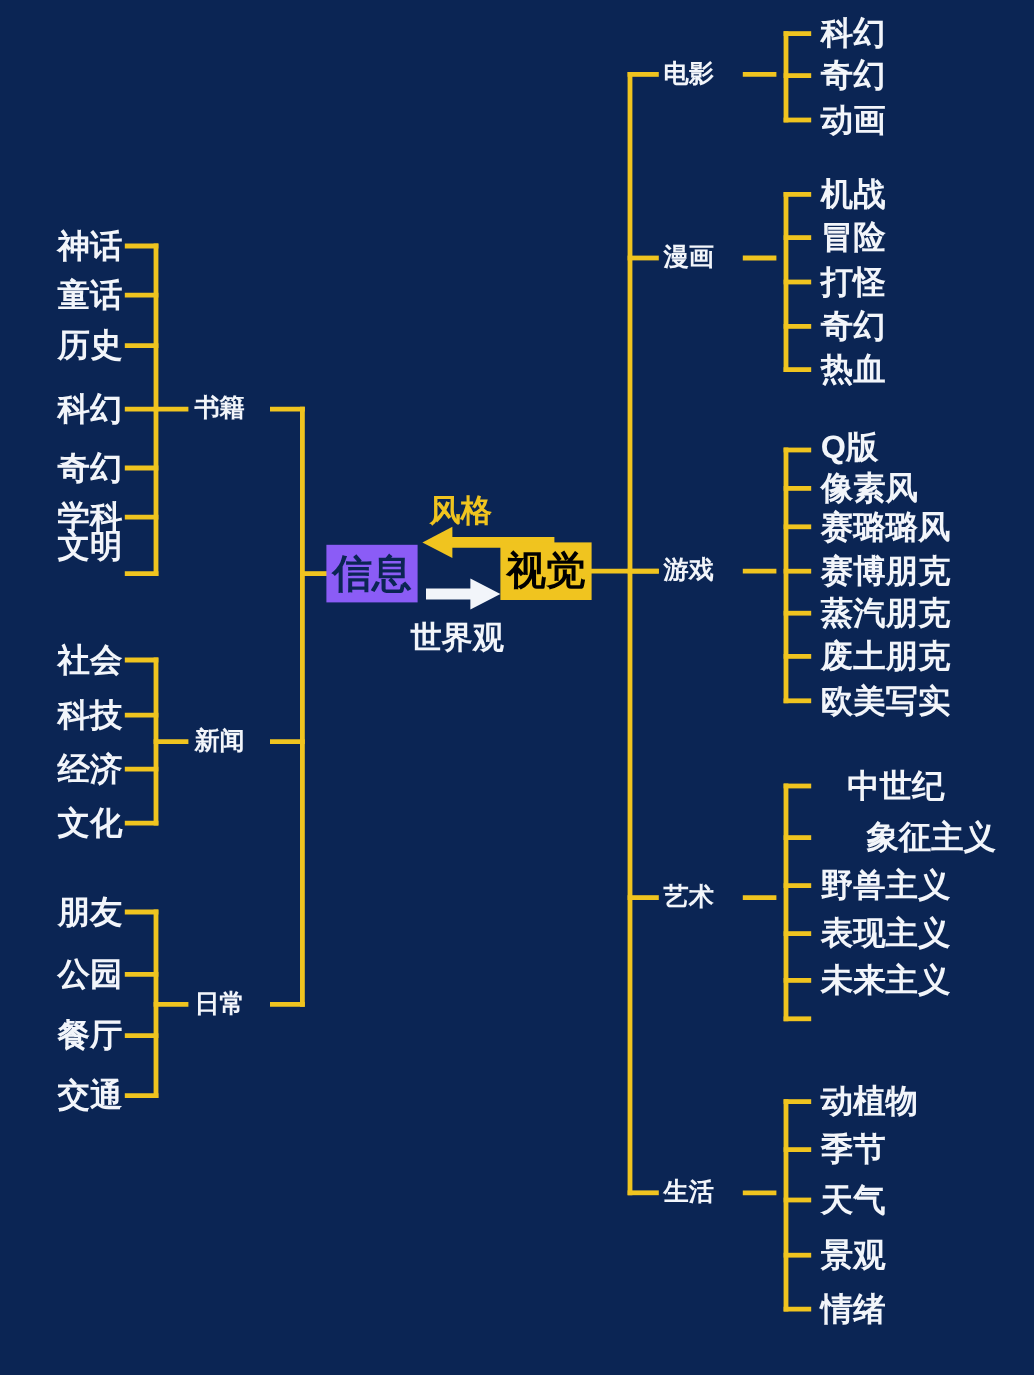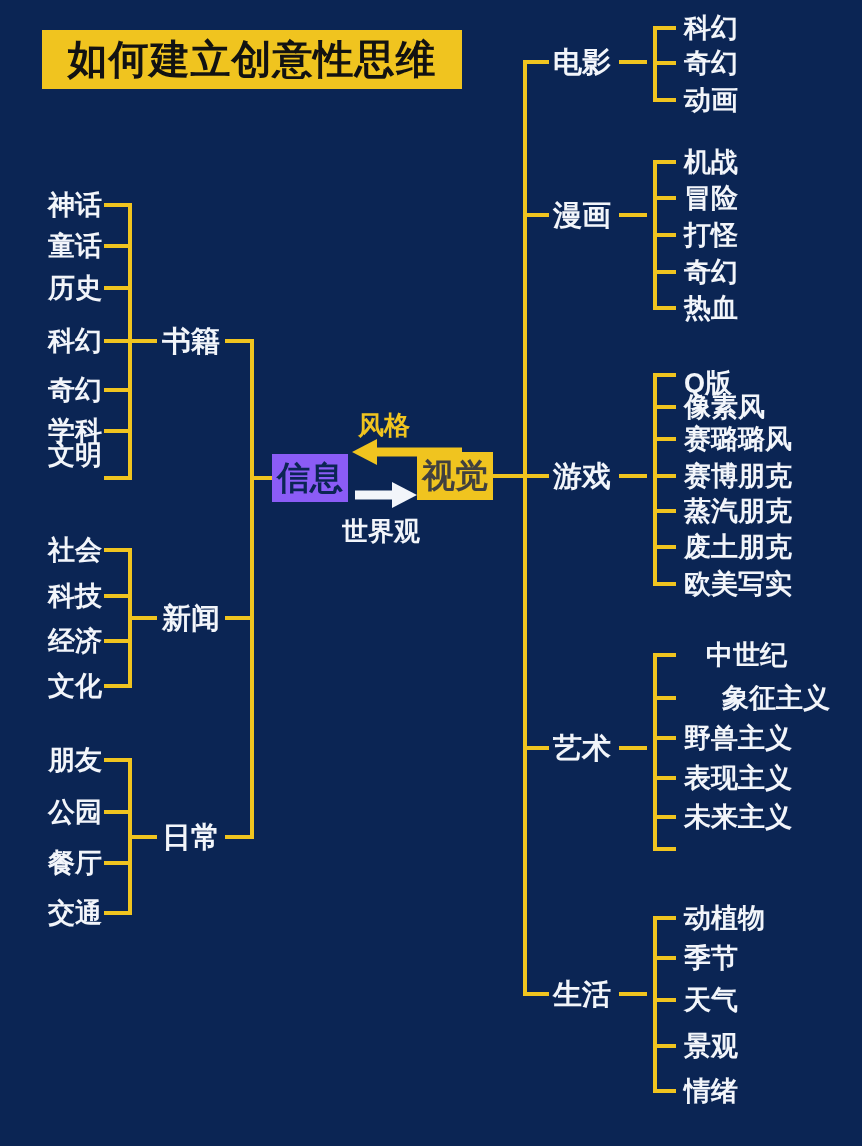--- a/index.html
+++ b/index.html
@@ -13,29 +13,29 @@
   .title{
     position:absolute;left:42px;top:30px;width:420px;height:59px;
     background:#f0c41f;color:#121212;font-weight:bold;font-size:40px;
     line-height:59px;text-align:center;letter-spacing:1px;
   }
   .leaf{
     position:absolute;height:34px;line-height:34px;font-size:27px;
     font-weight:bold;color:#f2f5fa;white-space:nowrap;
   }
   .branch{
-    position:absolute;height:38px;line-height:38px;font-size:29px;
+    position:absolute;height:38px;line-height:38px;font-size:21px;
     font-weight:bold;color:#f2f5fa;white-space:nowrap;
   }
   .node-box{
     position:absolute;display:flex;align-items:center;justify-content:center;
     font-size:33px;font-weight:bold;white-space:nowrap;
   }
   .node-info{left:272px;top:454px;width:76px;height:48px;background:#8b5cf6;color:#0b2554;}
-  .node-visual{left:417px;top:452px;width:76px;height:48px;background:#f0c41f;color:#404040;}
+  .node-visual{left:417px;top:452px;width:76px;height:48px;background:#f0c41f;color:#000000;}
   .arrow-label{
     position:absolute;height:30px;line-height:30px;font-size:26px;font-weight:bold;
     white-space:nowrap;transform:translateX(-50%);
   }
   .label-style{left:384px;top:410px;color:#f0c41f;}
   .label-world{left:381px;top:516px;color:#f2f5fa;}
 </style>
 </head>
 <body>
 
@@ -110,21 +110,20 @@
       <line x1="655" y1="958" x2="674" y2="958" stroke="#f0c41f" stroke-width="4" stroke-linecap="square"></line>
       <line x1="655" y1="1000" x2="674" y2="1000" stroke="#f0c41f" stroke-width="4" stroke-linecap="square"></line>
       <line x1="655" y1="1046" x2="674" y2="1046" stroke="#f0c41f" stroke-width="4" stroke-linecap="square"></line>
       <line x1="655" y1="1091" x2="674" y2="1091" stroke="#f0c41f" stroke-width="4" stroke-linecap="square"></line>
       <line x1="374" y1="452" x2="462" y2="452" stroke="#f0c41f" stroke-width="9"></line>
       <polygon points="352,452 377,439 377,465" fill="#f0c41f"></polygon>
       <line x1="355" y1="495" x2="395" y2="495" stroke="#f2f5fa" stroke-width="9"></line>
       <polygon points="417,495 392,482 392,508" fill="#f2f5fa"></polygon>
     </svg>
 
-  <div class="title">如何建立创意性思维</div>
 
   <div class="node-box node-info">信息</div>
   <div class="node-box node-visual">视觉</div>
 
   <div class="arrow-label label-style">风格</div>
   <div class="arrow-label label-world">世界观</div>
 
 <div class="branch" style="left: 162px; top: 322px;">书籍</div>
     <div class="leaf" style="left: 48px; top: 188px;">神话</div>
     <div class="leaf" style="left: 48px; top: 229px;">童话</div>
@@ -147,21 +146,21 @@
     <div class="leaf" style="left: 684px; top: 11px;">科幻</div>
     <div class="leaf" style="left: 684px; top: 46px;">奇幻</div>
     <div class="leaf" style="left: 684px; top: 83px;">动画</div>
     <div class="branch" style="left: 553px; top: 196px;">漫画</div>
     <div class="leaf" style="left: 684px; top: 145px;">机战</div>
     <div class="leaf" style="left: 684px; top: 181px;">冒险</div>
     <div class="leaf" style="left: 684px; top: 218px;">打怪</div>
     <div class="leaf" style="left: 684px; top: 255px;">奇幻</div>
     <div class="leaf" style="left: 684px; top: 291px;">热血</div>
     <div class="branch" style="left: 553px; top: 457px;">游戏</div>
-    <div class="leaf" style="left: 684px; top: 366px;">Q版</div>
+    <div class="leaf" style="left: 684px; top: 356px;">Q版</div>
     <div class="leaf" style="left: 684px; top: 390px;">像素风</div>
     <div class="leaf" style="left: 684px; top: 422px;">赛璐璐风</div>
     <div class="leaf" style="left: 684px; top: 459px;">赛博朋克</div>
     <div class="leaf" style="left: 684px; top: 494px;">蒸汽朋克</div>
     <div class="leaf" style="left: 684px; top: 530px;">废土朋克</div>
     <div class="leaf" style="left: 684px; top: 567px;">欧美写实</div>
     <div class="branch" style="left: 553px; top: 729px;">艺术</div>
     <div class="leaf" style="left: 684px; top: 638px; margin-left: 22px;">中世纪</div>
     <div class="leaf" style="left: 684px; top: 681px; margin-left: 38px;">象征主义</div>
     <div class="leaf" style="left: 684px; top: 721px;">野兽主义</div>

